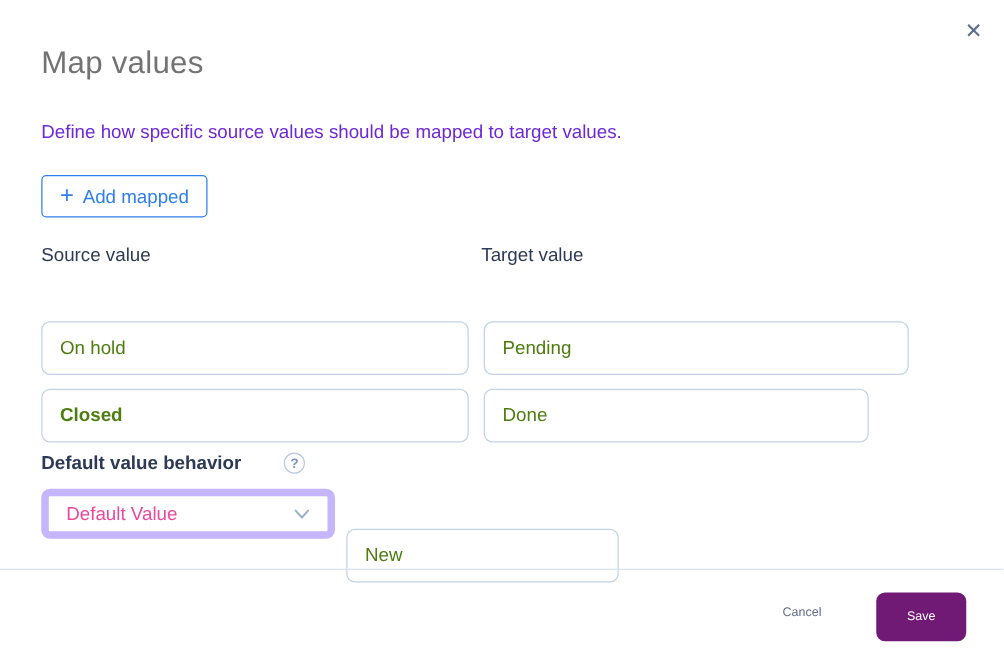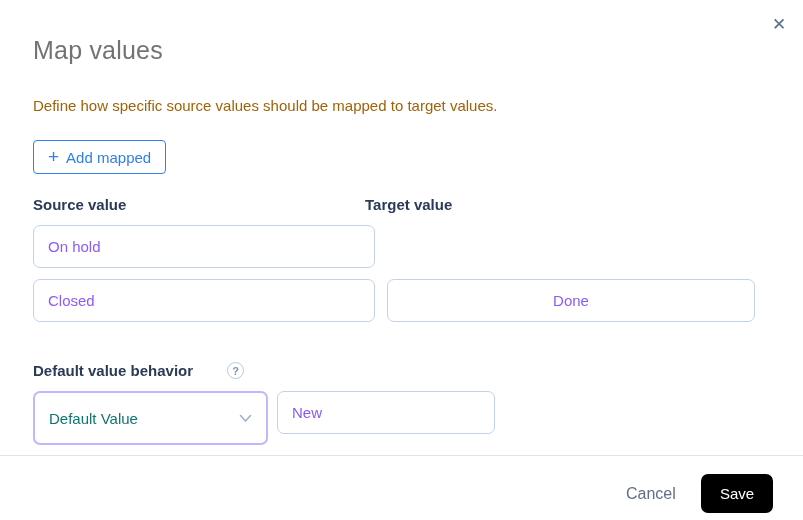--- a/index.html
+++ b/index.html
@@ -22,93 +22,94 @@
     cursor: pointer; line-height: 24px; text-align: center;
     font-family: "Liberation Sans", sans-serif;
   }
   .title {
     position: absolute; left: 33px; top: 36px;
     font-size: 25px; font-weight: 400; color: #737373;
     letter-spacing: 0.2px;
   }
   .desc {
     position: absolute; left: 33px; top: 97px;
-    font-size: 15px; color: #a16207;
+    font-size: 15px; color: #6d28d9;
   }
   .add-btn {
     position: absolute; left: 33px; top: 140px;
     height: 34px; padding: 0 14px;
     background: #fff;
     border: 1px solid #2f80ed; border-radius: 4px;
     color: #2f80ed; font-size: 15px;
     display: inline-flex; align-items: center; gap: 7px;
     cursor: pointer;
     font-family: "Liberation Sans", sans-serif;
   }
   .plus-glyph { font-size: 19px; line-height: 1; margin-top: -2px; }
   .col-label {
     position: absolute; top: 196px;
-    font-size: 15px; font-weight: 700; color: #2c3a57;
+    font-size: 15px; font-weight: 400; color: #2c3a57;
   }
   .col-label.source { left: 33px; }
-  .col-label.target { left: 365px; text-align: center; }
+  .col-label.target { left: 385px; text-align: center; }
   .field {
     position: absolute; height: 43px;
     border: 1px solid #c3d2e8; border-radius: 7px;
     background: #fff;
-    font-size: 15px; color: #8b5cf6;
+    font-size: 15px; color: #4d7c0f;
     padding: 0 14px;
     font-family: "Liberation Sans", sans-serif;
     outline: none;
+    margin-top: 32px;
   }
   .src-1 { left: 33px;  top: 225px; width: 342px; }
   .tgt-1 { left: 387px; top: 225px; width: 340px; }
-  .src-2 { left: 33px;  top: 279px; width: 342px; }
-  .tgt-2 { left: 387px; top: 279px; width: 368px; text-align: center; }
+  .src-2 { left: 33px;  top: 279px; width: 342px; font-weight: bold; }
+  .tgt-2 { left: 387px; top: 279px; width: 308px; }
   .unmapped-label {
     position: absolute; left: 33px; top: 362px;
     font-size: 15px; font-weight: 700; color: #2c3a57;
   }
   .help-icon {
     position: absolute; left: 227px; top: 362px;
     width: 17px; height: 17px;
     border: 1px solid #b9c8e0; border-radius: 50%;
     color: #7f94b6; font-size: 11px; font-weight: 700;
     display: flex; align-items: center; justify-content: center;
     cursor: pointer; background: #fff;
   }
   .dropdown {
     position: absolute; left: 33px; top: 391px;
-    width: 235px; height: 54px;
-    border: 2px solid #c4b5fd; border-radius: 7px;
+    width: 235px; height: 40px;
+    border: 6px solid #c4b5fd; border-radius: 7px;
     background: #fff;
     display: flex; align-items: center; justify-content: space-between;
     padding: 0 14px;
-    font-size: 15px; color: #0f766e;
+    font-size: 15px; color: #ec4899;
     cursor: pointer;
   }
   .chevron { display: flex; align-items: center; }
   .default-input { left: 277px; top: 391px; width: 218px; }
   .divider {
     position: absolute; left: 0; top: 455px;
     width: 803px; height: 1px; background: #dbe5f1;
   }
   .cancel-btn {
     position: absolute; left: 614px; top: 481px;
     background: none; border: none;
-    font-size: 16px; color: #5f6e87;
+    font-size: 10px; color: #5f6e87;
     padding: 4px 12px; cursor: pointer;
     font-family: "Liberation Sans", sans-serif;
   }
   .save-btn {
     position: absolute; left: 701px; top: 474px;
     width: 72px; height: 39px;
-    background: #000000; color: #ffffff;
+    background: #701a75; color: #ffffff;
     border: none; border-radius: 7px;
-    font-size: 15px; cursor: pointer;
+    font-size: 10px; cursor: pointer;
     font-family: "Liberation Sans", sans-serif;
   }
 </style>
 </head>
 <body>
 
 <div class="modal">
 
   <button class="close-btn">✕</button>
 
@@ -118,20 +119,21 @@
 
   <button class="add-btn">
     <span class="plus-glyph">+</span>
     <span>Add mapped</span>
   </button>
 
   <div class="col-label source">Source value</div>
   <div class="col-label target">Target value</div>
 
   <input class="field src-1" type="text" value="On hold" style="">
+  <input class="field tgt-1" type="text" value="Pending" style="">
   <input class="field src-2" type="text" value="Closed" style="">
   <input class="field tgt-2" type="text" value="Done" style="">
 
   <div class="unmapped-label">Default value behavior</div>
   <div class="help-icon">?</div>
 
   <div class="dropdown">
     <span>Default Value</span>
     <span class="chevron">
       <svg width="13" height="9" viewBox="0 0 13 9">

